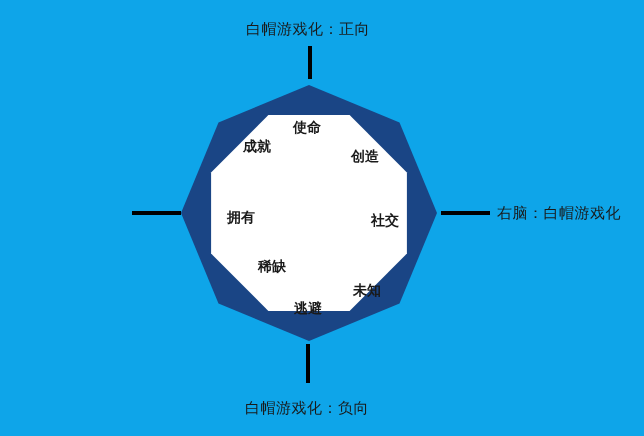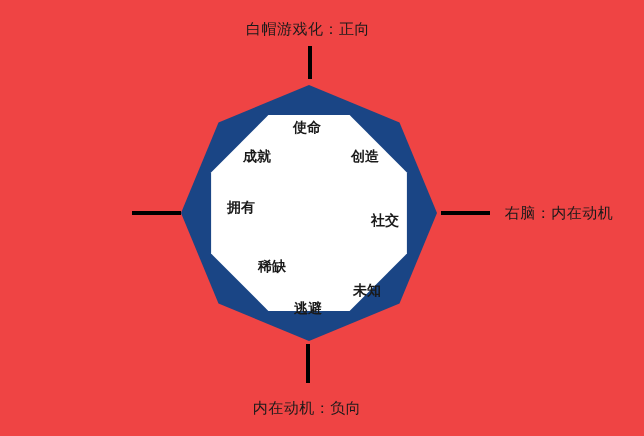--- a/index.html
+++ b/index.html
@@ -5,21 +5,21 @@
   html, body {
     margin: 0;
     padding: 0;
     background: #ffffff;
     font-family: "Liberation Sans", "DejaVu Sans", sans-serif;
   }
   .stage {
     position: relative;
     width: 644px;
     height: 436px;
-    background: #ef4444;
+    background: #0ea5e9;
     overflow: hidden;
   }
   .octagon-svg {
     position: absolute;
     left: 0;
     top: 0;
     width: 644px;
     height: 436px;
   }
   .axis-label {
@@ -50,25 +50,25 @@
 
     <polygon points="349.6,115.1 406.9,172.4 406.9,253.6 349.6,310.9 268.4,310.9 211.1,253.6 211.1,172.4 268.4,115.1" style="fill: var(--inner-face, #ffffff);"></polygon>
 
     <line x1="310" y1="46" x2="310" y2="79" style="stroke: var(--axis-line, #000); stroke-width: 4;"></line>
     <line x1="308" y1="344" x2="308" y2="383" style="stroke: var(--axis-line, #000); stroke-width: 4;"></line>
     <line x1="132" y1="213" x2="181" y2="213" style="stroke: var(--axis-line, #000); stroke-width: 4;"></line>
     <line x1="441" y1="213" x2="490" y2="213" style="stroke: var(--axis-line, #000); stroke-width: 4;"></line>
   </svg>
 
   <div class="axis-label" style="left:308px; top:29px;">白帽游戏化：正向</div>
-  <div class="axis-label" style="left:307px; top:408px;">内在动机：负向</div>
-  <div class="axis-label" style="left:559px; top:213px;">右脑：内在动机</div>
+  <div class="axis-label" style="left:307px; top:408px;">白帽游戏化：负向</div>
+  <div class="axis-label" style="left:559px; top:213px;">右脑：白帽游戏化</div>
 
   <div class="drive-label" style="left:307px; top:128px;">使命</div>
-  <div class="drive-label" style="left:257px; top:157px;">成就</div>
+  <div class="drive-label" style="left:257px; top:147px;">成就</div>
   <div class="drive-label" style="left:365px; top:157px;">创造</div>
-  <div class="drive-label" style="left:230px; top:208px;padding-left:22px;">拥有</div>
+  <div class="drive-label" style="left:230px; top:218px;padding-left:22px;">拥有</div>
   <div class="drive-label" style="left:385px; top:221px;">社交</div>
   <div class="drive-label" style="left:272px; top:267px;">稀缺</div>
   <div class="drive-label" style="left:367px; top:267px;margin-top:24px;">未知</div>
   <div class="drive-label" style="left:308px; top:297px;margin-top:12px;">逃避</div>
 
 </div>
 
 </body></html>

